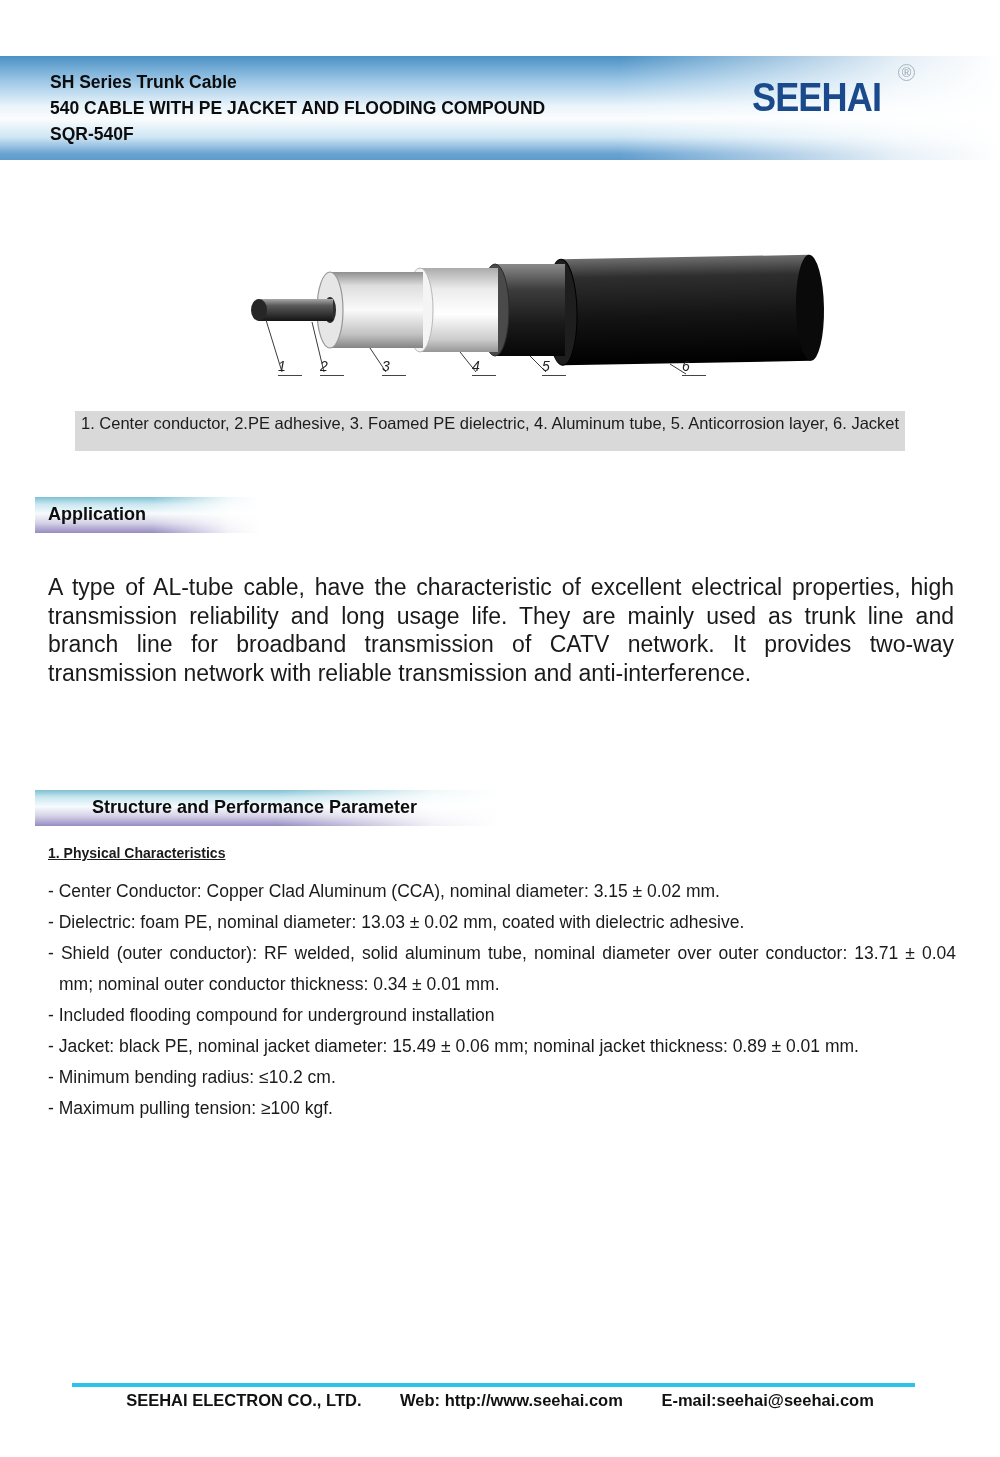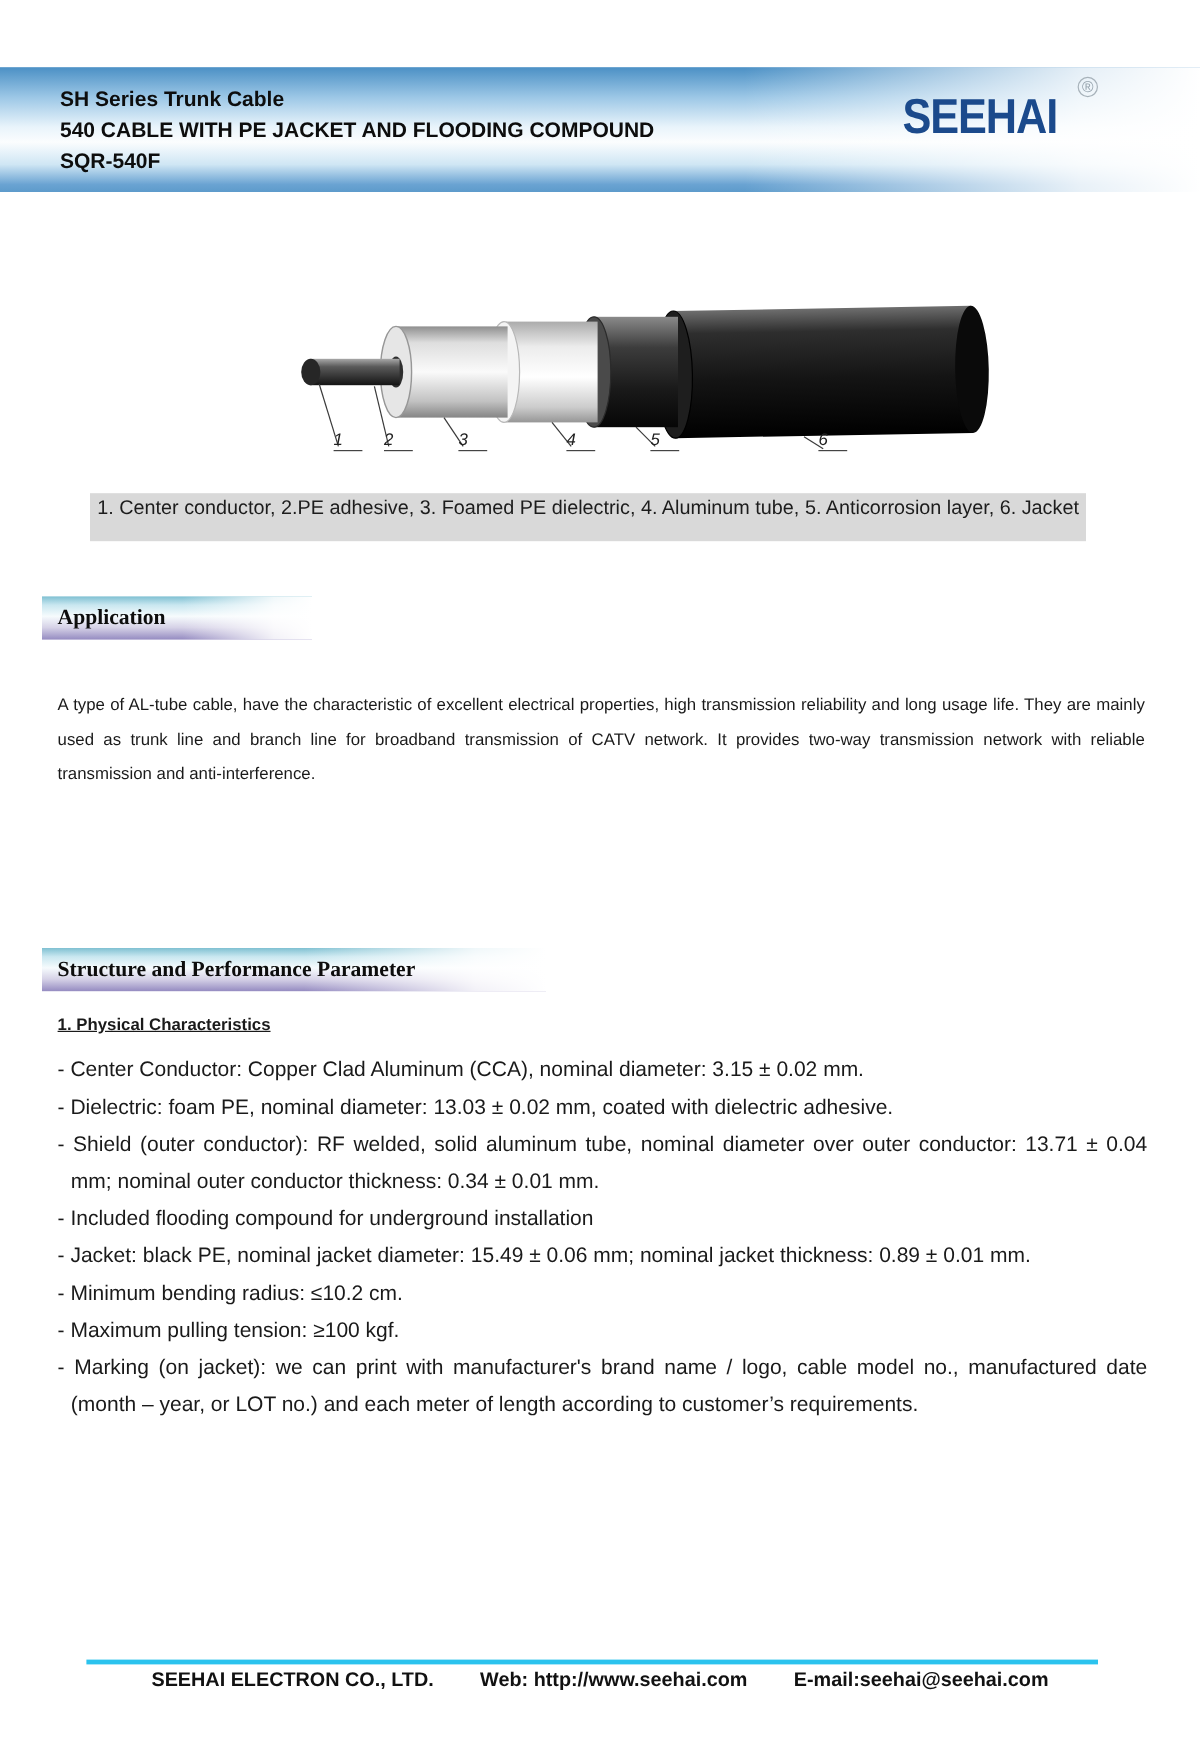--- a/index.html
+++ b/index.html
@@ -39,28 +39,28 @@
   }
 
   
   .sec-band{
     position:absolute;left:35px;height:36px;
     background:
       linear-gradient(90deg, rgba(255,255,255,0) 52%, rgba(255,255,255,.88) 86%, #ffffff 100%),
       linear-gradient(180deg,#7fc0d2 0%, #c9e7f0 20%, #f6fbfd 46%, #d6d2e7 72%, #958bc1 100%);
   }
   .sec-band .sec-label{
-    display:block;font-weight:bold;font-size:18px;line-height:35px;padding-left:13px;color:#0d0d0d;font-family:Liberation Serif, serif;
+    display:block;font-weight:bold;font-size:18px;line-height:35px;padding-left:13px;color:#0d0d0d;
   }
   #band-application{top:497px;width:225px;}
-  #band-structure{top:790px;width:420px;}
+  #band-structure{top:790px;width:420px;padding-left:44px;}
 
   
   .app-text{position:absolute;left:48px;top:573px;width:906px;}
-  .app-text p{margin:0;font-size:14px;line-height:28.5px;text-align:justify;}
+  .app-text p{margin:0;font-size:23px;line-height:28.5px;text-align:justify;}
   .phys-head{position:absolute;left:48px;top:845px;font-weight:bold;font-size:14px;text-decoration:underline;}
   .phys-list{position:absolute;left:48px;top:876px;width:908px;}
   .phys-list .item{
     font-size:17.5px;line-height:31px;text-align:justify;
     padding-left:11px;text-indent:-11px;
   }
 
   
   .footer-line{position:absolute;left:72px;top:1383px;width:843px;height:4px;background:#2bc3ee;}
   .footer-text{position:absolute;left:0;top:1391px;width:1000px;text-align:center;font-size:16.5px;color:#111;font-weight:bold;}
@@ -170,21 +170,20 @@
   </div>
   <div class="phys-head">1. Physical Characteristics</div>
   <div class="phys-list">
     <div class="item">- Center Conductor: Copper Clad Aluminum (CCA), nominal diameter: 3.15 ± 0.02 mm.</div>
     <div class="item">- Dielectric: foam PE, nominal diameter: 13.03 ± 0.02 mm, coated with dielectric adhesive.</div>
     <div class="item">- Shield (outer conductor): RF welded, solid aluminum tube, nominal diameter over outer conductor: 13.71 ± 0.04 mm; nominal outer conductor thickness: 0.34 ± 0.01 mm.</div>
     <div class="item">- Included flooding compound for underground installation</div>
     <div class="item">- Jacket: black PE, nominal jacket diameter: 15.49 ± 0.06 mm; nominal jacket thickness: 0.89 ± 0.01 mm.</div>
     <div class="item">- Minimum bending radius: ≤10.2 cm.</div>
     <div class="item">- Maximum pulling tension: ≥100 kgf.</div>
-    <div class="item">- Marking (on jacket): we can print with manufacturer's brand name / logo, cable model no., manufactured date (month – year, or LOT no.) and each meter of length according to customer’s requirements.</div>
   </div>
 
   <div class="footer-line"></div>
   <div class="footer-text">
     <span>SEEHAI ELECTRON CO., LTD.</span>
     <span>Web: http://www.seehai.com</span>
     <span>E-mail:seehai@seehai.com</span>
   </div>
 
 </div>

